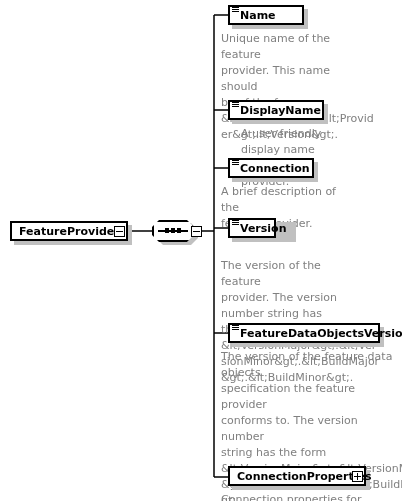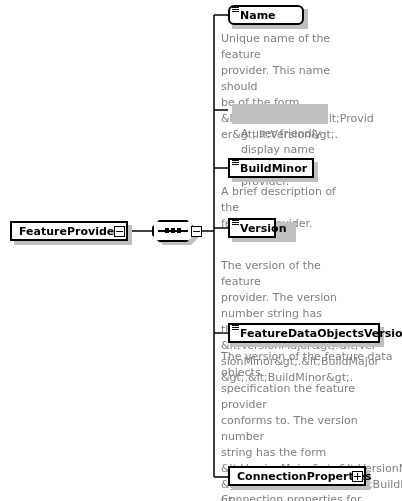--- a/index.html
+++ b/index.html
@@ -195,46 +195,54 @@
     <div class="octshadow"></div>
     <div class="oct"></div>
     <div class="seqline"></div>
     <div class="dot d1"></div>
     <div class="dot d2"></div>
     <div class="dot d3"></div>
   </div>
   <div class="toggle" style="left:191px; top:226px;"></div>
 
   <div class="node-shadow" style="left:232px; top:9px; width:76px; height:20px;"></div>
-  <div class="node" style="left:228px; top:5px; width:76px;border-radius:6px;">
+  <div class="node" style="left:228px; top:5px; width:76px;">
     <span class="elem-glyph">
         <i></i>
         <i></i>
         <i></i>
       </span>
     <span class="node-label">Name</span>
   </div>
   <div class="anno" style="left:221px; top:31px; width:115px;">Unique name of the feature
 provider. This name should
 be of the form
 &amp;lt;Company&amp;gt;.&amp;lt;Provid
 er&amp;gt;.lt;Version&amp;gt;.</div>
 
   <div class="node-shadow" style="left:232px; top:104px; width:96px; height:20px;"></div>
+  <div class="node" style="left:228px; top:100px; width:96px;">
+    <span class="elem-glyph">
+        <i></i>
+        <i></i>
+        <i></i>
+      </span>
+    <span class="node-label">DisplayName</span>
+  </div>
   <div class="anno" style="left:221px; top:126px; width:120px;margin-left:20px;">A user friendly display name
 of the feature provider.</div>
 
   <div class="node-shadow" style="left:232px; top:162px; width:86px; height:20px;"></div>
   <div class="node" style="left:228px; top:158px; width:86px;">
     <span class="elem-glyph">
         <i></i>
         <i></i>
         <i></i>
       </span>
-    <span class="node-label">BuildMinor</span>
+    <span class="node-label">Connection</span>
   </div>
   <div class="anno" style="left:221px; top:184px; width:120px;">A brief description of the
 feature provider.</div>
 
   <div class="node-shadow" style="left:232px; top:222px; width:64px; height:20px;"></div>
   <div class="node" style="left:228px; top:218px; width:48px;">
     <span class="elem-glyph">
         <i></i>
         <i></i>
         <i></i>

